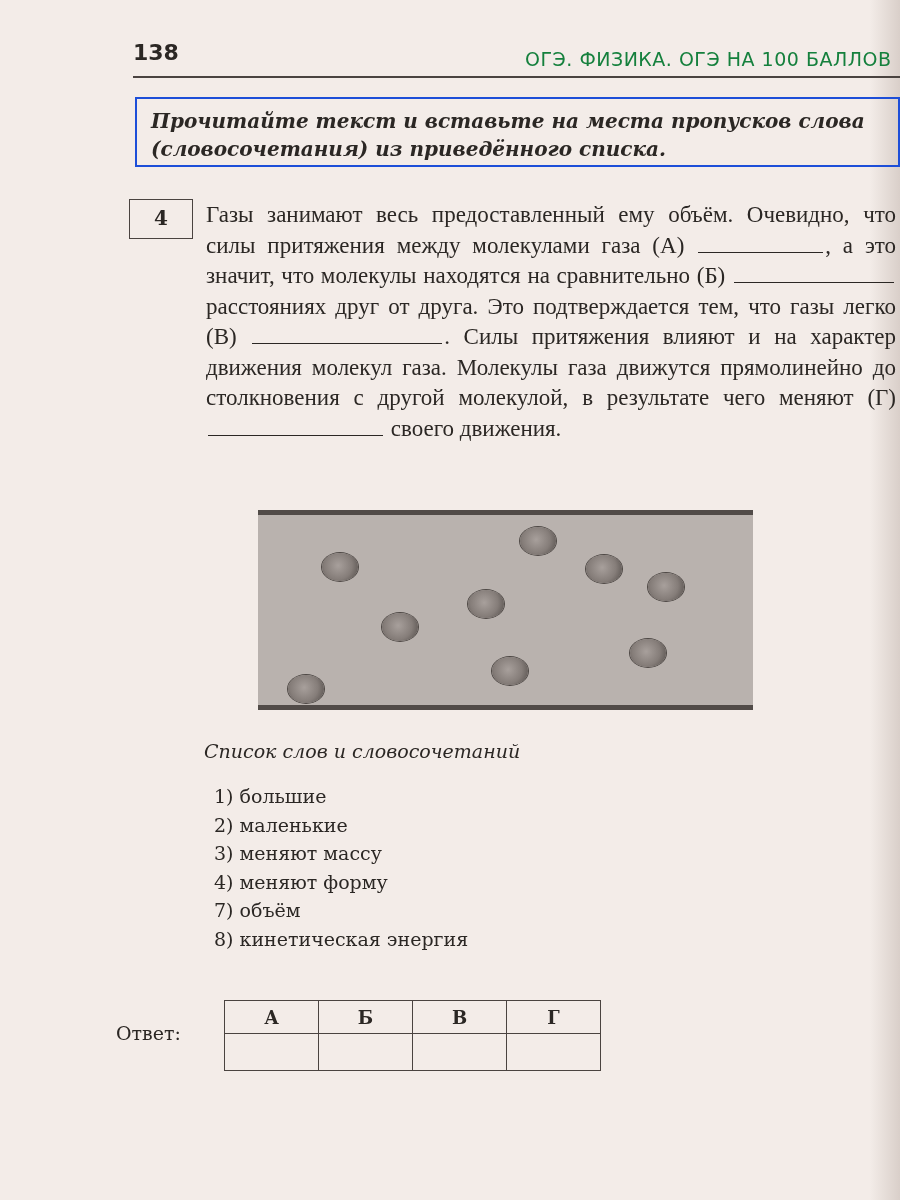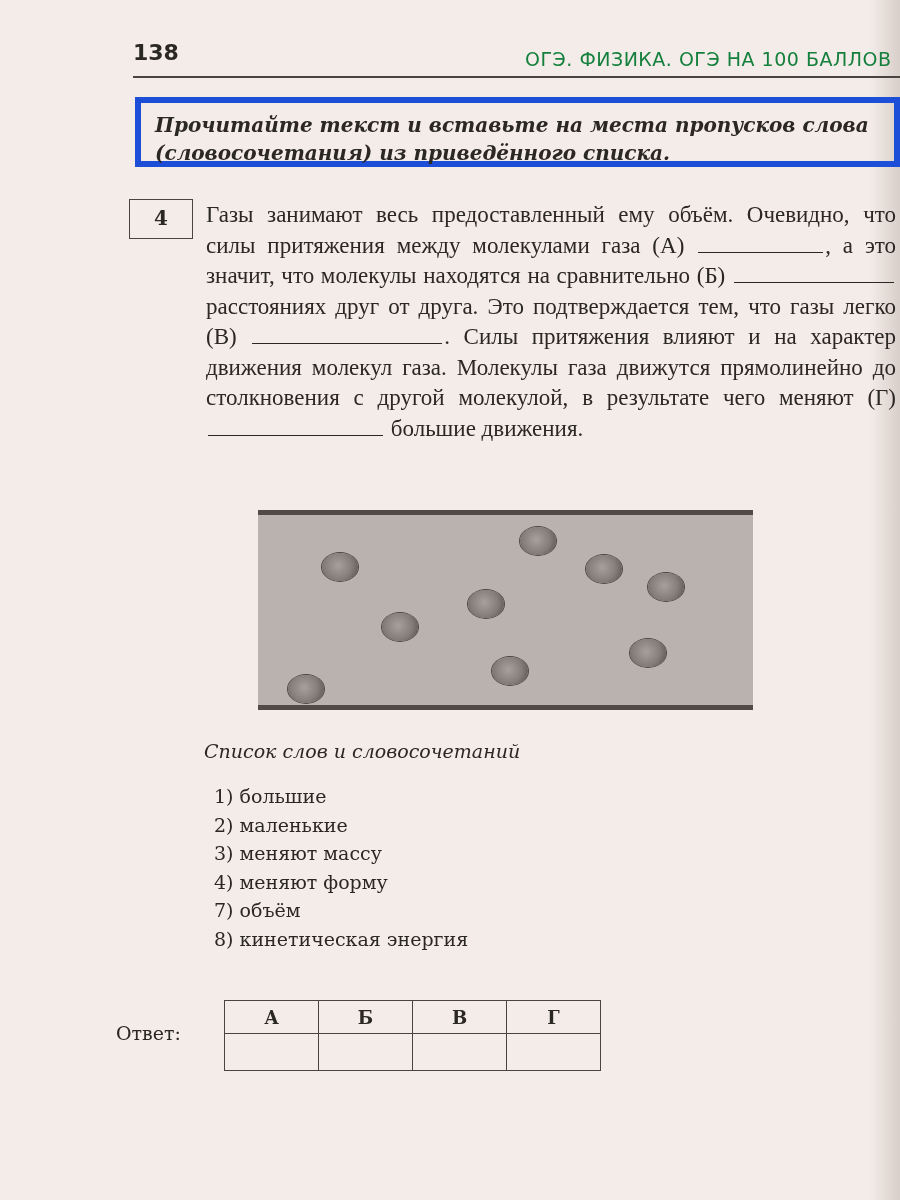--- a/index.html
+++ b/index.html
@@ -14,21 +14,21 @@
     position:absolute; right:0; top:0; width:30px; height:1200px;
     background:linear-gradient(to right, rgba(0,0,0,0), rgba(140,120,110,0.25));
   }
   .header { position:absolute; left:133px; top:40px; width:780px; height:40px; }
   .page-num { position:absolute; left:0; top:0; font-family:"DejaVu Sans", sans-serif; font-weight:bold; font-size:22px; color:#2b2724; }
   .running-title { position:absolute; left:392px; top:8px; font-family:"DejaVu Sans", sans-serif; font-size:19px; letter-spacing:0.5px; color:#15803d; white-space:nowrap; }
   .header-rule { position:absolute; left:0; top:36px; width:770px; height:2px; background:#4a4340; }
 
   .instruction-box {
     position:absolute; left:135px; top:97px; width:765px; height:70px;
-    border:6px solid #1d4ed8; box-sizing:border-box; padding:8px 14px;
+    border:2px solid #1d4ed8; box-sizing:border-box; padding:8px 14px;
     font-family:"DejaVu Serif", serif; font-style:italic; font-weight:bold;
     font-size:20px; line-height:28px; color:#2b2724;
   }
 
   .task-num {
     position:absolute; left:129px; top:199px; width:64px; height:40px;
     border:1.5px solid #4a4340; box-sizing:border-box;
     text-align:center; font-weight:bold; font-size:20px; line-height:37px;
   }
   .task-text {
@@ -88,21 +88,21 @@
 <div class="instruction-box">Прочитайте текст и вставьте на места пропусков слова (словосочетания) из приведённого списка.</div>
 
 <div class="task-num">4</div>
 
 <div class="task-text">
   <span>Газы занимают весь предоставленный ему объём. Очевидно, что силы притяжения между молекулами газа (А)</span>
   <span class="gap" style="width:125px"></span><span>, а это значит, что молекулы находятся на сравнительно (Б)</span>
   <span class="gap" style="width:160px"></span>
   <span>расстояниях друг от друга. Это подтверждается тем, что газы легко (В)</span>
   <span class="gap" style="width:190px"></span><span>. Силы притяжения влияют и на характер движения молекул газа. Молекулы газа движутся прямолинейно до столкновения с другой молекулой, в результате чего меняют (Г)</span><span class="gap" style="width:175px"></span>
-  <span>большие движения.</span>
+  <span>своего движения.</span>
 </div>
 
 <div class="figure" id="figure">
     <div class="molecule" style="left: 64px; top: 38px;"></div>
     <div class="molecule" style="left: 262px; top: 12px;"></div>
     <div class="molecule" style="left: 328px; top: 40px;"></div>
     <div class="molecule" style="left: 390px; top: 58px;"></div>
     <div class="molecule" style="left: 210px; top: 75px;"></div>
     <div class="molecule" style="left: 124px; top: 98px;"></div>
     <div class="molecule" style="left: 372px; top: 124px;"></div>

